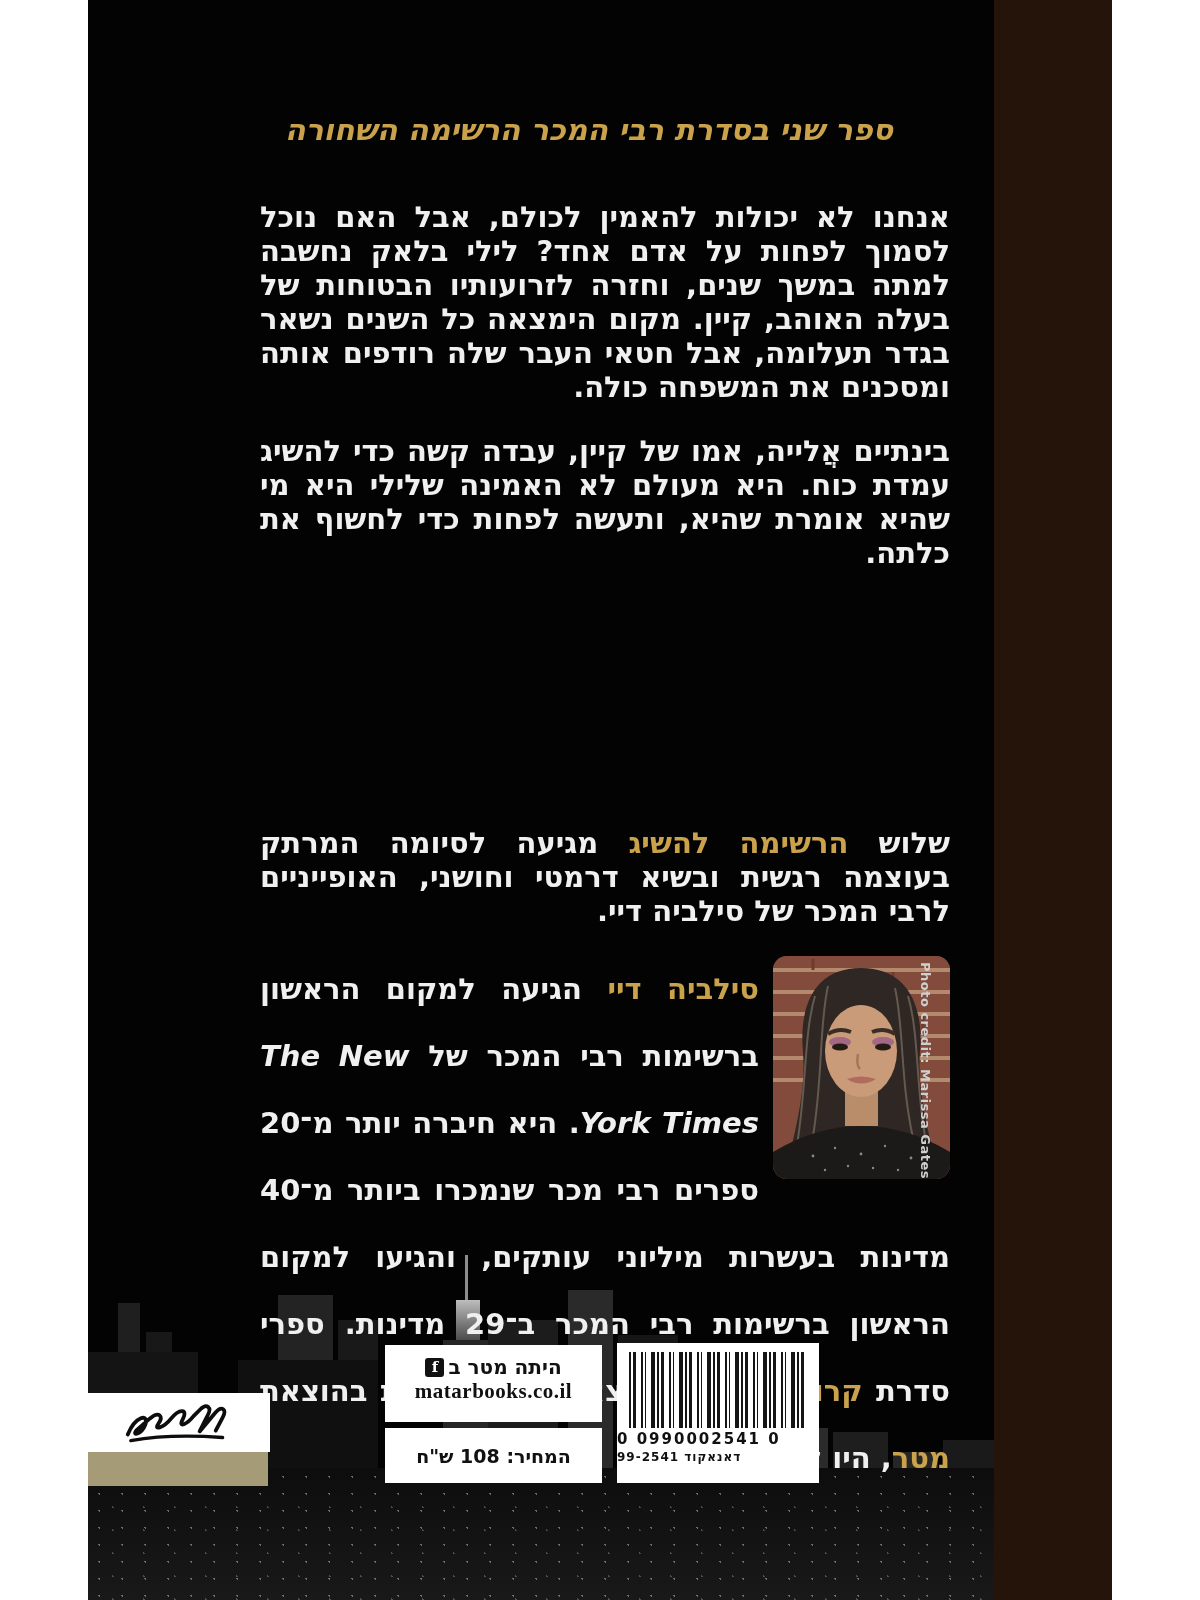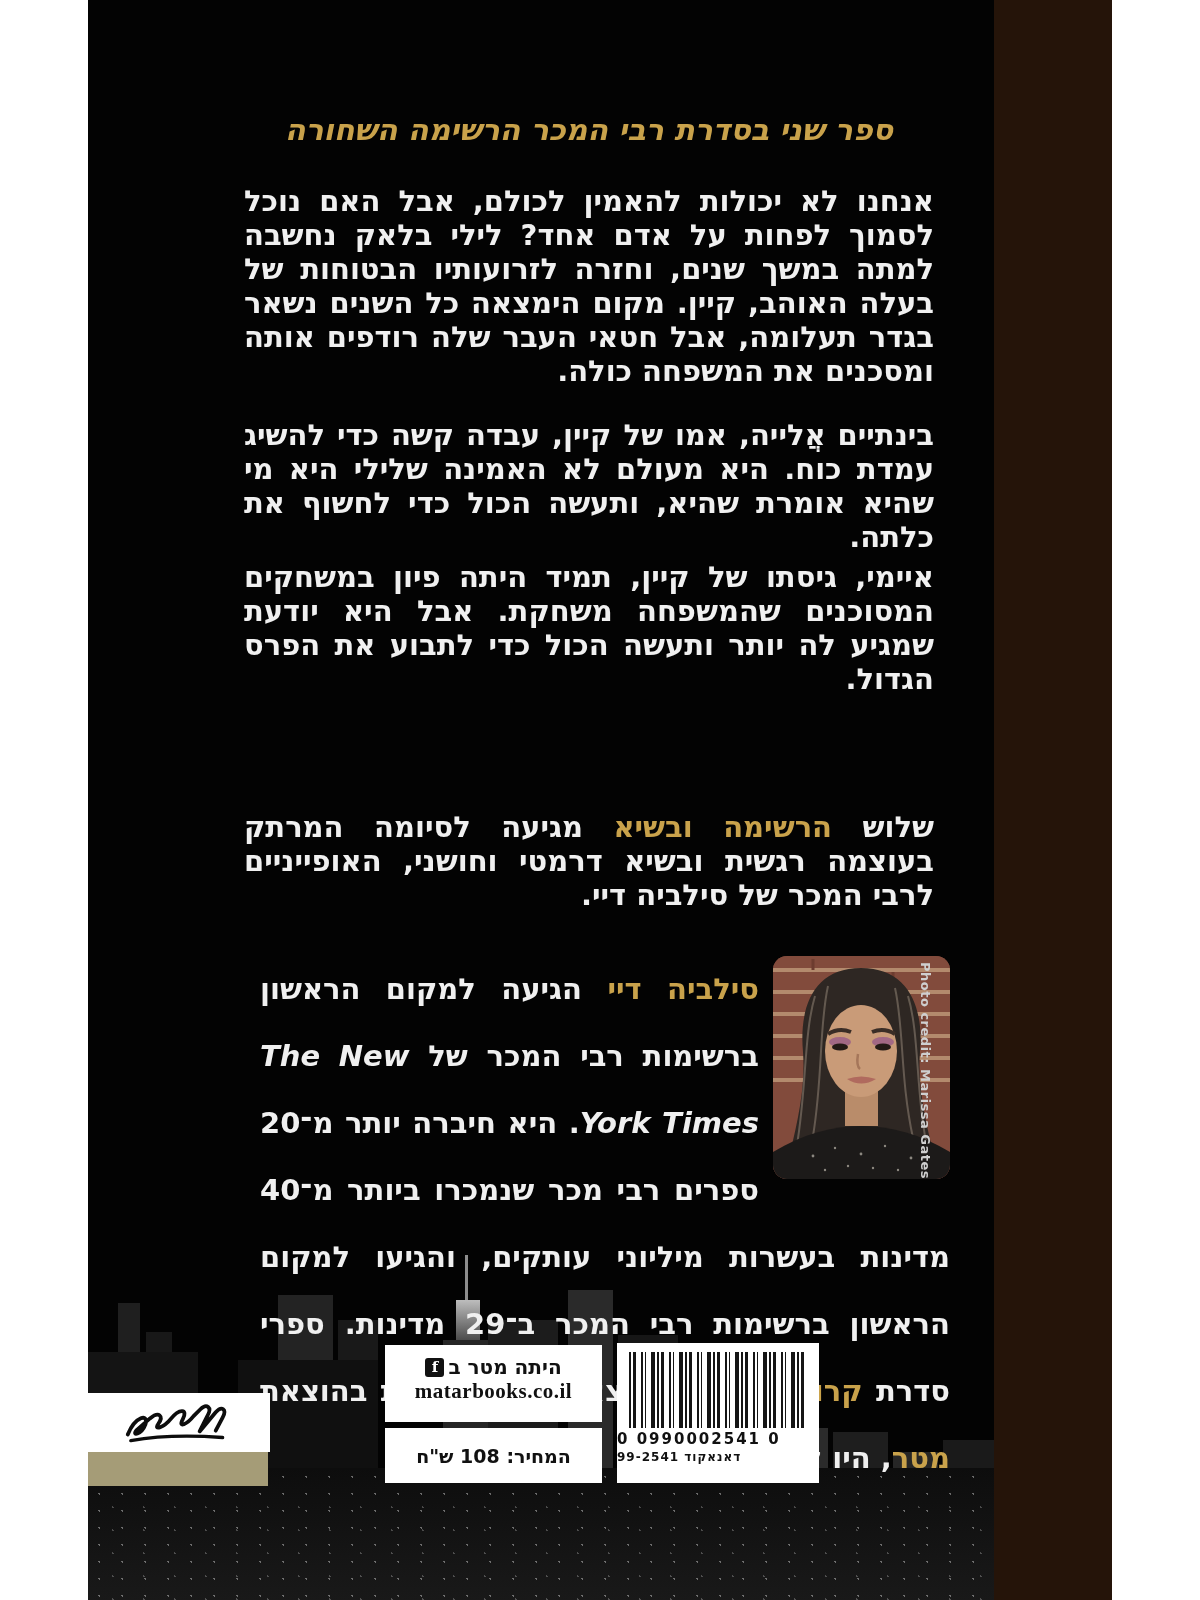--- a/index.html
+++ b/index.html
@@ -5,21 +5,21 @@
   html,body{margin:0;padding:0;background:#ffffff;}
   .page{position:relative;width:1200px;height:1600px;background:#ffffff;overflow:hidden;
         font-family:"DejaVu Sans",sans-serif;}
   .cover{position:absolute;left:88px;top:0;width:906px;height:1600px;background:#030303;overflow:hidden;}
   .spine{position:absolute;left:994px;top:0;width:118px;height:1600px;background:#251409;}
 
   
   .tagline{position:absolute;left:156px;top:112px;width:690px;text-align:center;
            color:#c9a24b;font-size:30px;font-weight:bold;font-style:italic;direction:rtl;}
   .para{position:absolute;left:156px;width:690px;direction:rtl;text-align:justify;
-        color:#f0f0f0;font-size:29px;font-weight:bold;line-height:34px;margin:0;}
+        color:#f0f0f0;font-size:29px;font-weight:bold;line-height:34px;margin:16px;}
   .p1{top:184px;} .p2{top:418px;} .p3{top:560px;} .p4{top:702px;} .p5{top:810px;}
   .seg-g{color:#c9a24b;}
   .seg-i{font-style:italic;}
 
   .bio{position:absolute;left:172px;top:956px;width:690px;direction:rtl;text-align:justify;
        color:#f0f0f0;font-size:29px;font-weight:bold;line-height:67px;}
   .bio-photo{float:right;width:177px;height:223px;margin-left:14px;margin-bottom:18px;
              border-radius:14px;overflow:hidden;background:#6d4034;}
   .photo-credit{position:absolute;left:830px;top:962px;height:230px;
                 writing-mode:vertical-rl;color:#cfcfcf;font-size:13px;font-weight:bold;letter-spacing:.5px;}
@@ -81,23 +81,22 @@
       <div class="bld" style="left:745px;top:192px;width:55px;height:168px;background:#1e1e1e;"></div>
       <div class="bld wgrid" style="left:805px;top:212px;width:45px;height:148px;background:#262626;"></div>
       <div class="bld" style="left:855px;top:200px;width:51px;height:160px;background:#1a1a1a;"></div>
       <div class="citybase"></div>
       <div class="citybase2"></div>
     </div>
 
     <div class="tagline">ספר שני בסדרת רבי המכר הרשימה השחורה</div>
 
     <p class="para p1">אנחנו לא יכולות להאמין לכולם, אבל האם נוכל לסמוך לפחות על אדם אחד? לילי בלאק נחשבה למתה במשך שנים, וחזרה לזרועותיו הבטוחות של בעלה האוהב, קיין. מקום הימצאה כל השנים נשאר בגדר תעלומה, אבל חטאי העבר שלה רודפים אותה ומסכנים את המשפחה כולה.</p>
-    <p class="para p2">בינתיים אֲלייה, אמו של קיין, עבדה קשה כדי להשיג עמדת כוח. היא מעולם לא האמינה שלילי היא מי שהיא אומרת שהיא, ותעשה הכול כדי לחשוף את כלתה.</p>
-    <p class="para p3">איימי, גיסתו של קיין, תמיד היתה פיון במשחקים המסוכנים שהמשפחה משחקת. אבל היא יודעת שמגיע לה יותר ותעשה הכול כדי לתבוע את הפרס הגדול.</p>
-    <p class="para p5"><span class="seg-w">שלוש </span><span class="seg-g">הרשימה ובשיא</span><span class="seg-w"> מגיעה לסיומה המרתק בעוצמה רגשית ובשיא דרמטי וחושני, האופייניים לרבי המכר של סילביה דיי.</span></p>
+    <p class="para p2">בינתיים אֲלייה, אמו של קיין, עבדה קשה כדי להשיג עמדת כוח. היא מעולם לא האמינה שלילי היא מי שהיא אומרת שהיא, ותעשה לפחות כדי לחשוף את כלתה.</p>
+    <p class="para p5"><span class="seg-w">שלוש </span><span class="seg-g">הרשימה להשיג</span><span class="seg-w"> מגיעה לסיומה המרתק בעוצמה רגשית ובשיא דרמטי וחושני, האופייניים לרבי המכר של סילביה דיי.</span></p>
 
     <div class="bio">
       <span class="bio-photo">
         <svg width="177" height="223" viewBox="0 0 177 223">
           <rect x="0" y="0" width="177" height="223" fill="#824b3c"></rect>
           <g stroke="#b38a6d" stroke-width="4">
             <line x1="0" y1="14" x2="177" y2="14"></line>
               <line x1="0" y1="36" x2="177" y2="36"></line>
             <line x1="0" y1="58" x2="177" y2="58"></line>
               <line x1="0" y1="80" x2="177" y2="80"></line>

